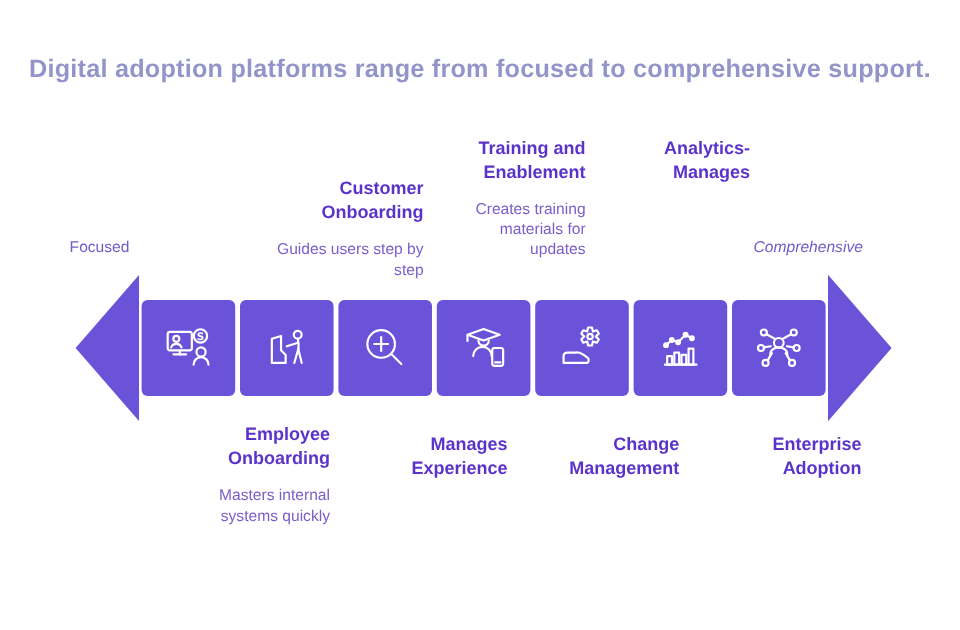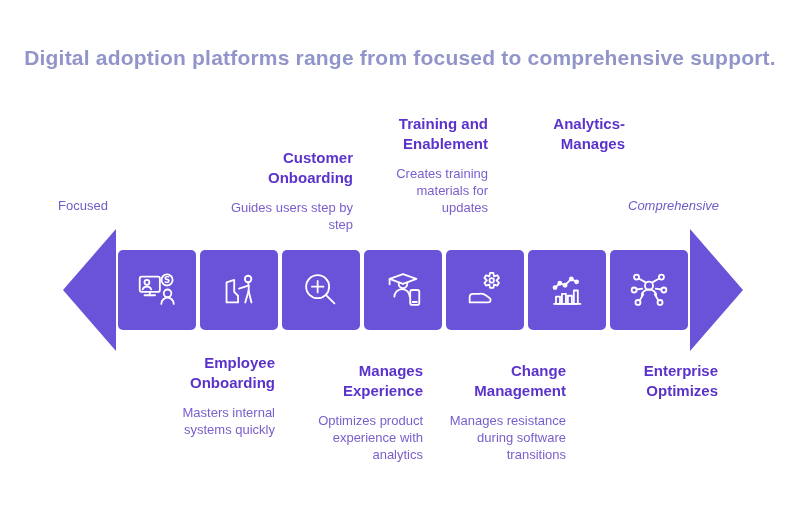--- a/index.html
+++ b/index.html
@@ -179,29 +179,23 @@
 
   <div class="col" style="left:95px;top:353px;width:180px">
     <div class="heading">Employee
 Onboarding</div>
     <div class="desc">Masters internal
 systems quickly</div>
   </div>
   <div class="col" style="left:243px;top:361px;width:180px">
     <div class="heading">Manages
 Experience</div>
-    <div class="desc">Optimizes product
-experience with
-analytics</div>
   </div>
   <div class="col" style="left:386px;top:361px;width:180px">
     <div class="heading">Change
 Management</div>
-    <div class="desc">Manages resistance
-during software
-transitions</div>
   </div>
   <div class="col" style="left:538px;top:361px;width:180px">
     <div class="heading">Enterprise
-Optimizes</div>
+Adoption</div>
   </div>
 
 </div>
 
 </body></html>

